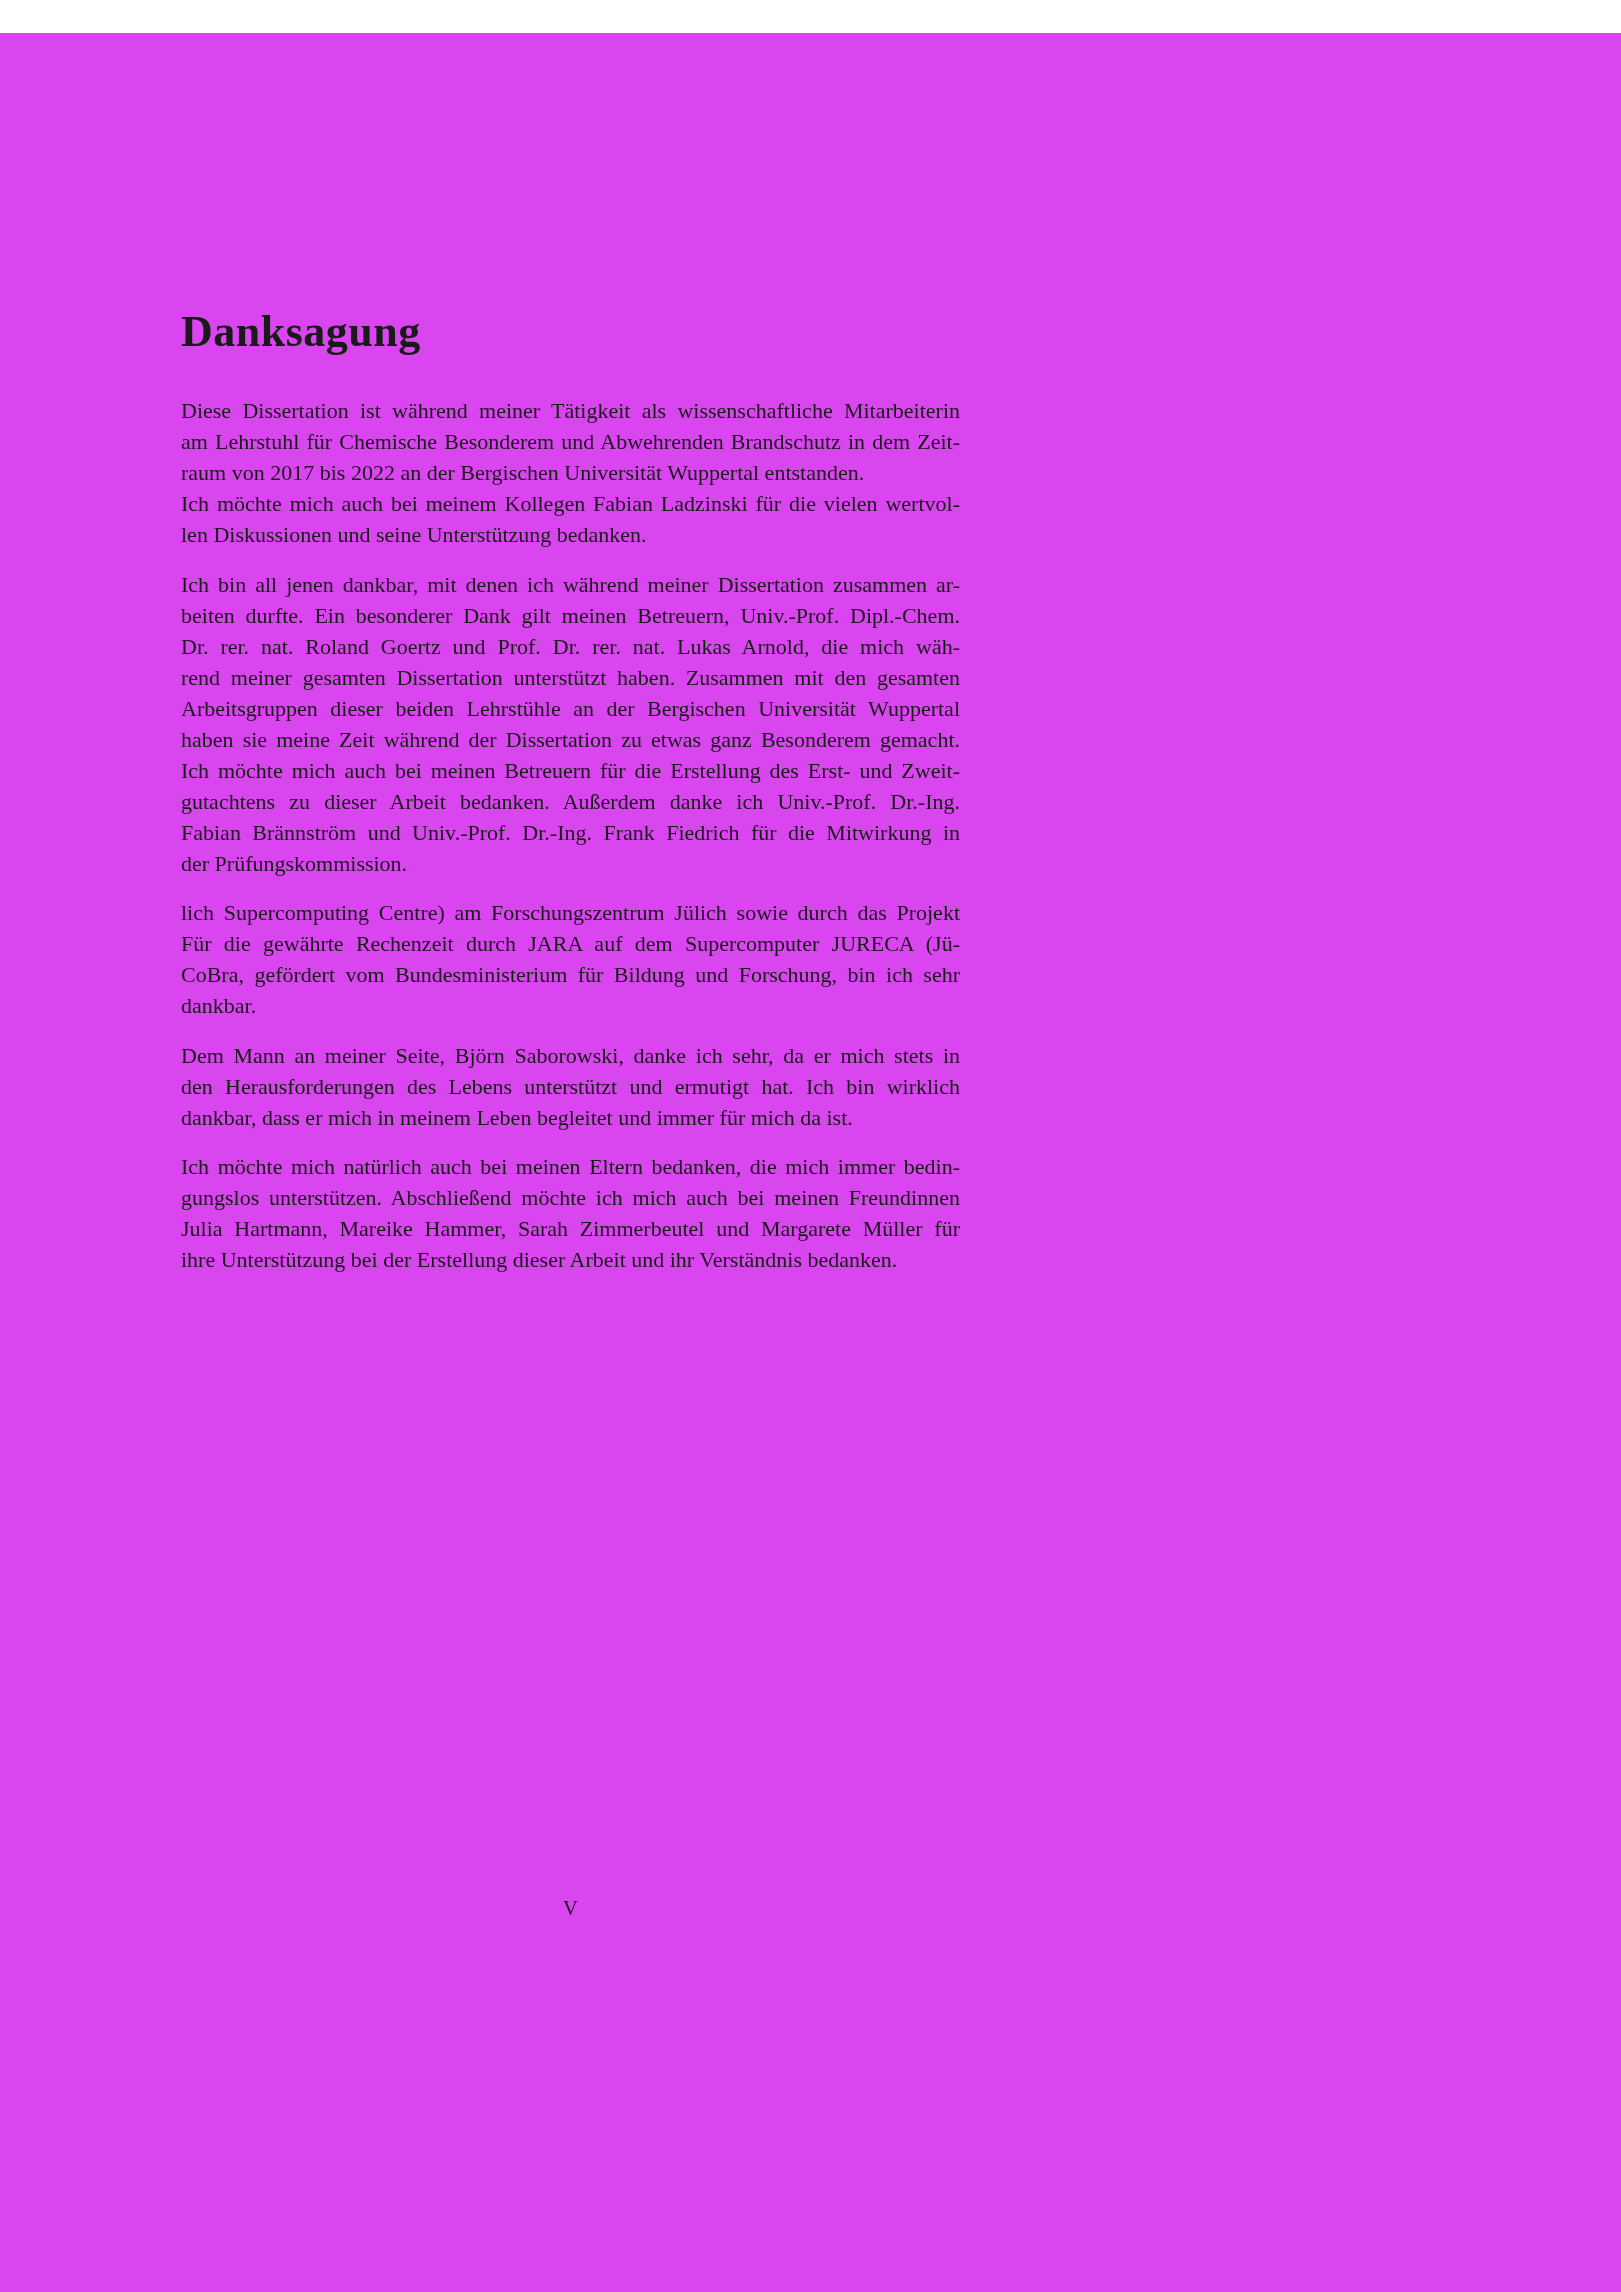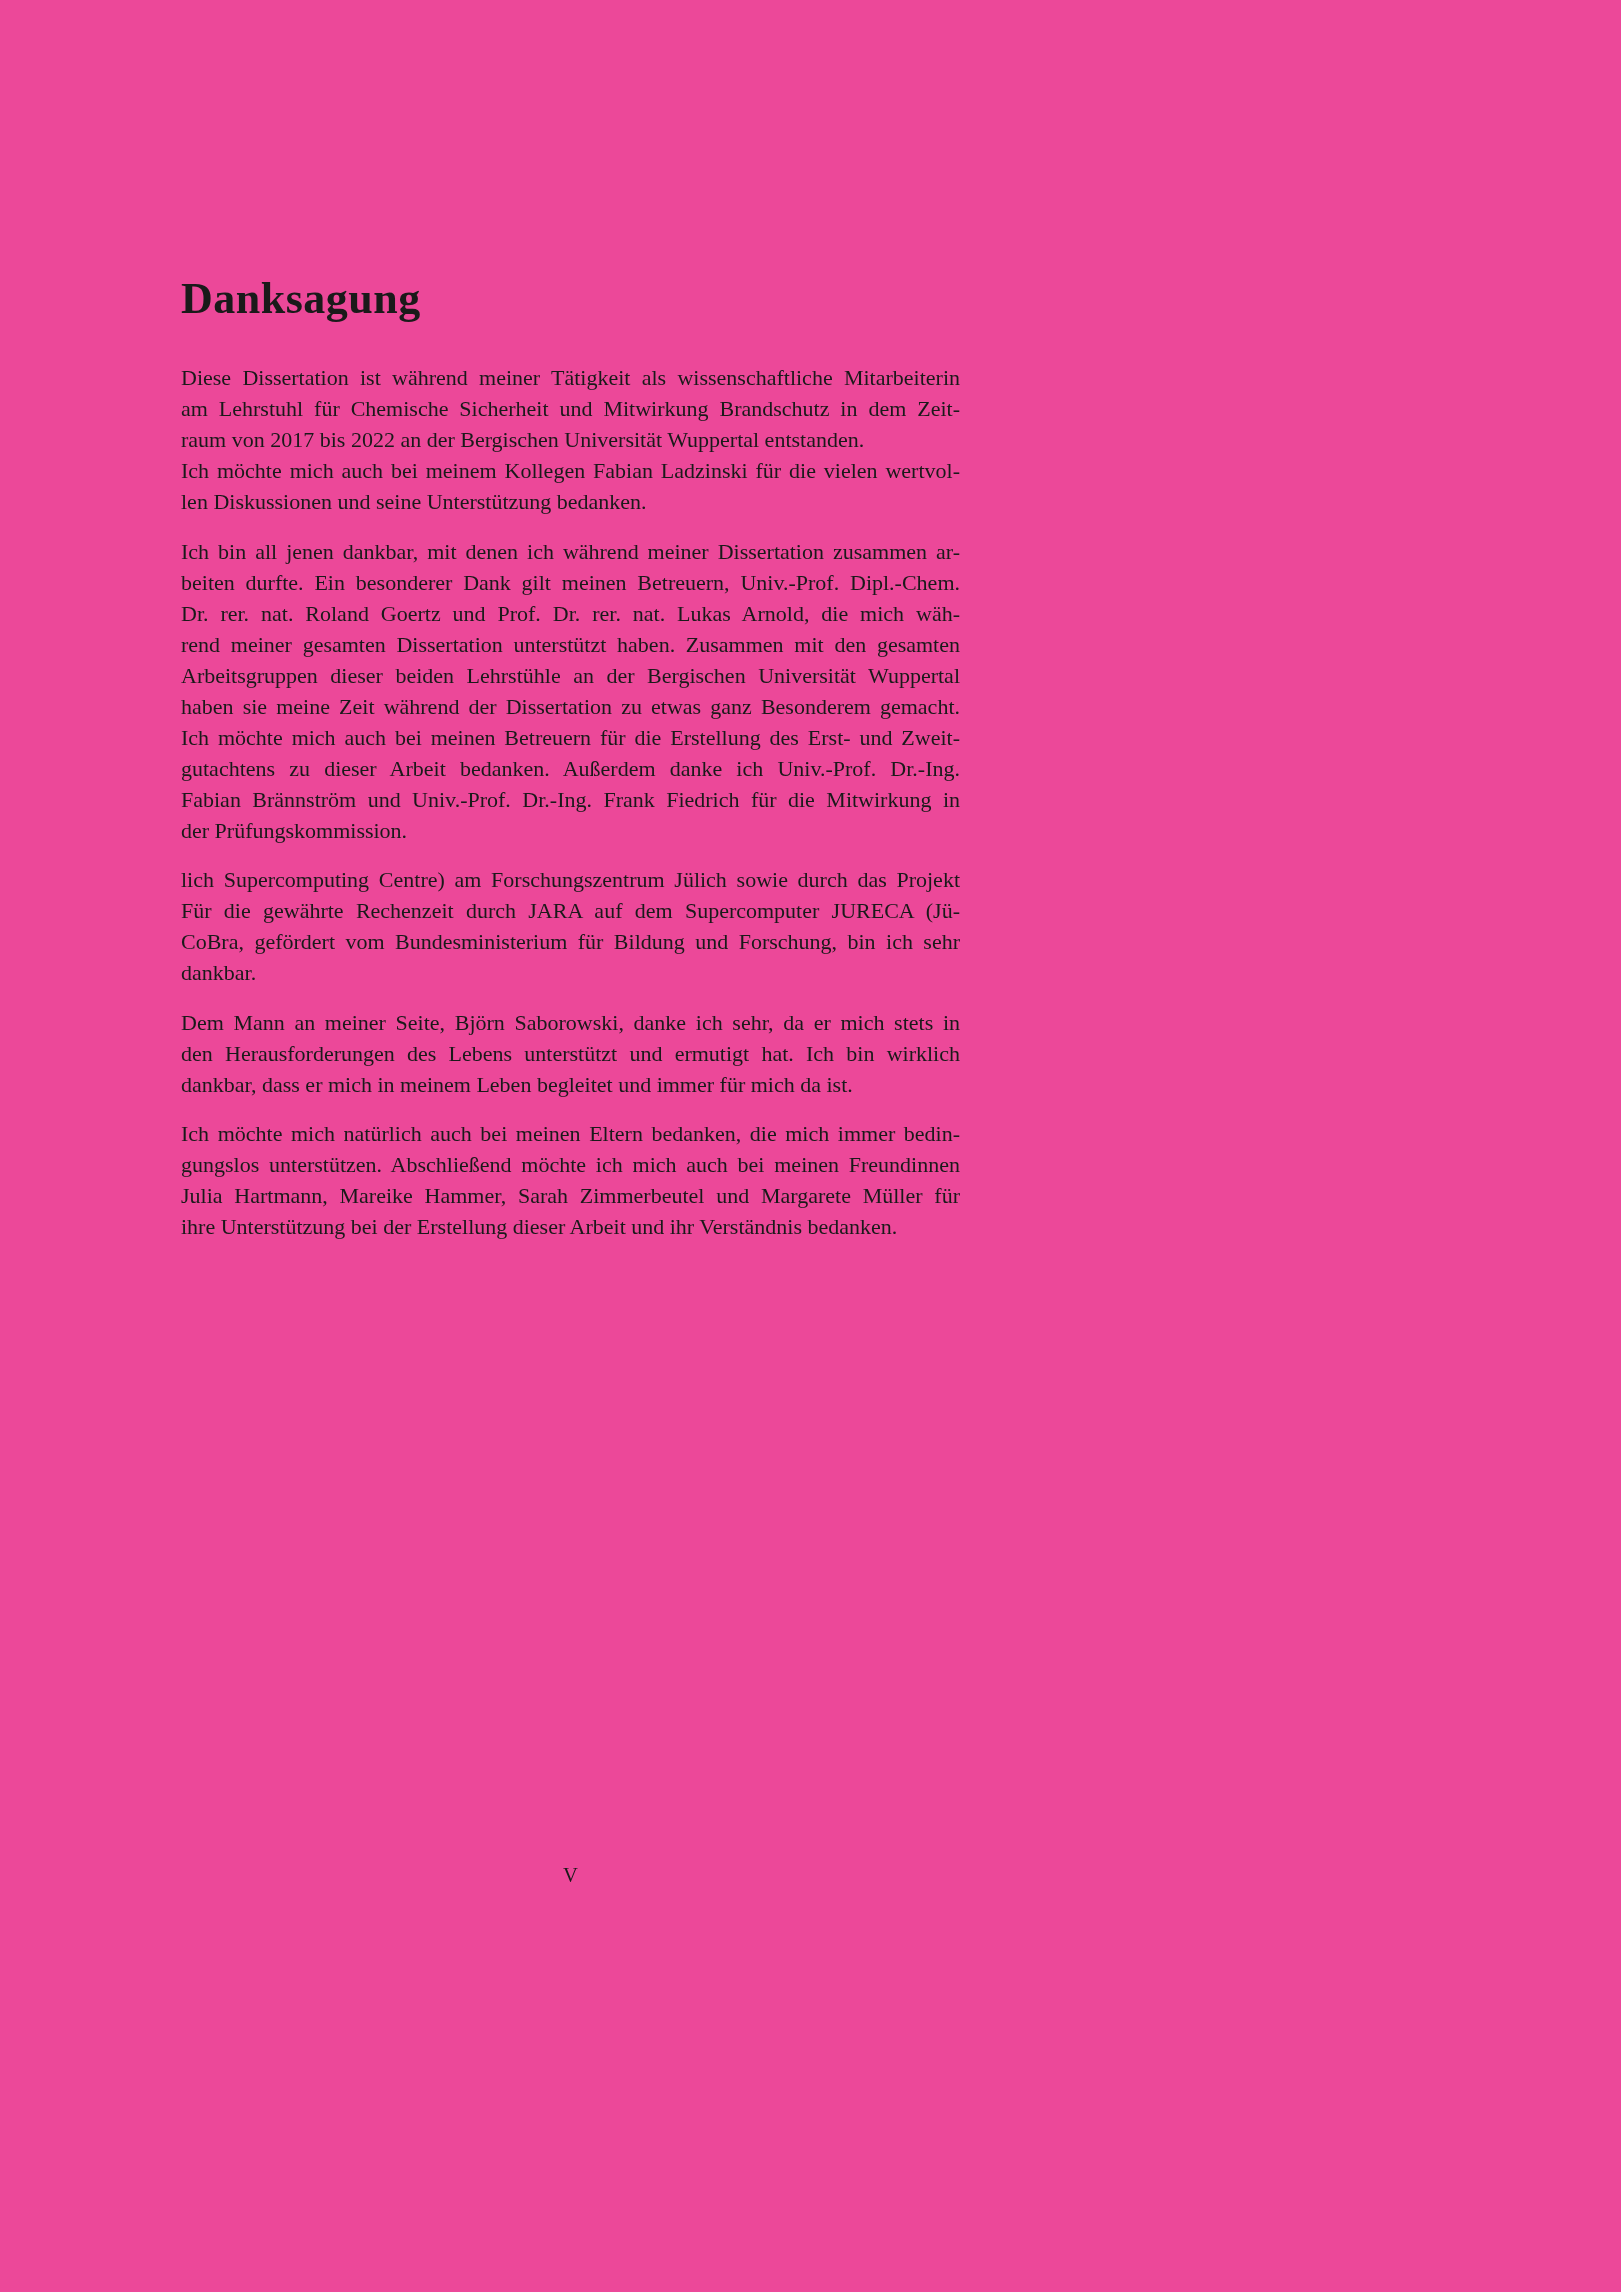--- a/index.html
+++ b/index.html
@@ -11,21 +11,22 @@
     height: 2293px;
     background: #ffffff;
     font-family: "Liberation Serif", "DejaVu Serif", serif;
     color: #1a1a1a;
     position: relative;
     overflow: hidden;
   }
   .page {
     position: absolute;
     inset: 0;
-    background: #ec4899;
+    background: #d946ef;
+    margin-top: 33px;
   }
   .content {
     position: absolute;
     left: 181px;
     top: 277px;
     width: 779px;
   }
   .title {
     font-size: 44px;
     font-weight: bold;
@@ -62,21 +63,21 @@
 </style>
 </head>
 <body>
 
 <div class="page">
   <div class="content">
     <h1 class="title">Danksagung</h1>
     <div class="body-blocks" id="body-blocks">
         <div class="block">
           <div class="line">Diese Dissertation ist während meiner Tätigkeit als wissenschaftliche Mitarbeiterin</div>
-          <div class="line">am Lehrstuhl für Chemische Sicherheit und Mitwirkung Brandschutz in dem Zeit-</div>
+          <div class="line">am Lehrstuhl für Chemische Besonderem und Abwehrenden Brandschutz in dem Zeit-</div>
           <div class="line last">raum von 2017 bis 2022 an der Bergischen Universität Wuppertal entstanden.</div>
         </div>
         <div class="block gap">
           <div class="line">Ich möchte mich auch bei meinem Kollegen Fabian Ladzinski für die vielen wertvol-</div>
           <div class="line last">len Diskussionen und seine Unterstützung bedanken.</div>
         </div>
         <div class="block gap">
           <div class="line">Ich bin all jenen dankbar, mit denen ich während meiner Dissertation zusammen ar-</div>
           <div class="line">beiten durfte. Ein besonderer Dank gilt meinen Betreuern, Univ.-Prof. Dipl.-Chem.</div>
           <div class="line">Dr. rer. nat. Roland Goertz und Prof. Dr. rer. nat. Lukas Arnold, die mich wäh-</div>

